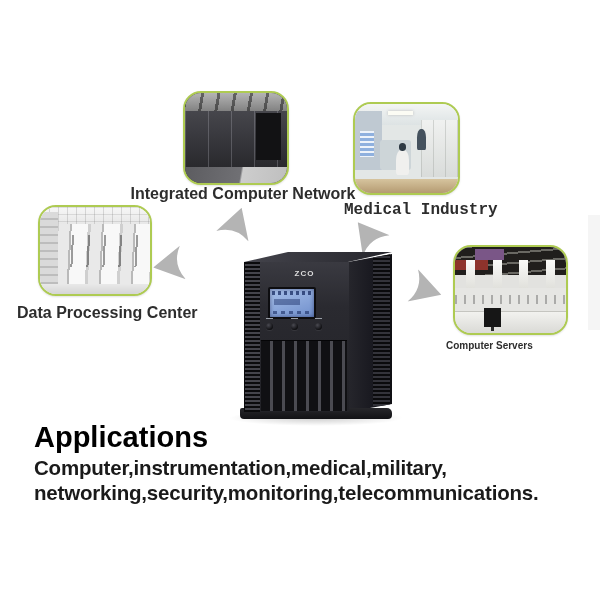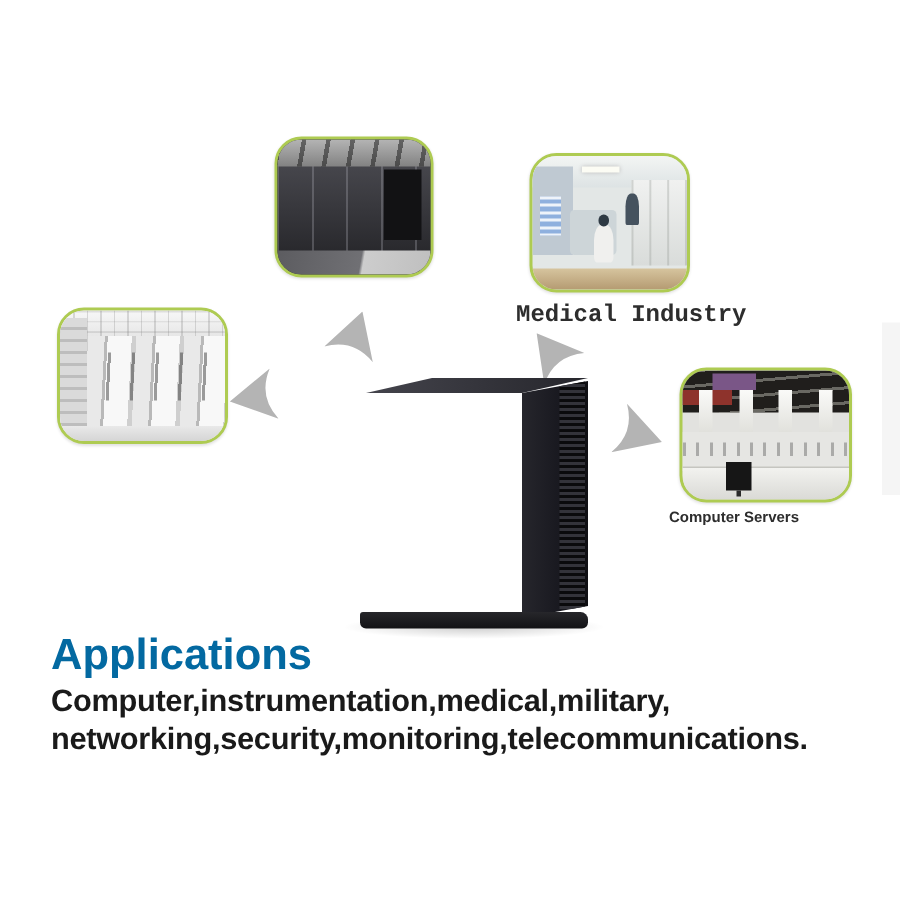--- a/index.html
+++ b/index.html
@@ -125,21 +125,21 @@
   .grille{position:absolute;left:16px;top:78px;width:86px;height:70px;
     border-top:1px solid #050507;
     background:repeating-linear-gradient(90deg,#101013 0 9px,#4b4b52 9px 12px);}
   .ups-base{position:absolute;left:2px;top:156px;width:152px;height:11px;
     background:linear-gradient(180deg,#27272b,#121215);border-radius:2px 5px 4px 4px;}
 
   
   .edge-band{left:588px;top:215px;width:12px;height:115px;background:rgba(0,0,0,0.04);}
 
   
-  .apps-heading{position:absolute;left:34px;top:421px;font-size:29px;font-weight:bold;color:#0369a1;}
+  .apps-heading{position:absolute;left:34px;top:421px;font-size:29px;font-weight:bold;color:#000000;}
   .apps-line{position:absolute;left:34px;font-size:20.5px;font-weight:bold;color:#1a1a1a;
     letter-spacing:-0.2px;white-space:nowrap;}
   .apps-l1{top:456px;}
   .apps-l2{top:481px;}
 </style>
 </head>
 <body>
 
 <div style="position:absolute;inset:0;">
 
@@ -175,21 +175,23 @@
     <div class="red"></div>
     <div class="pil pi1"></div>
     <div class="pil pi2"></div>
     <div class="pil pi3"></div>
     <div class="pil pi4"></div>
     <div class="mid"></div>
     <div class="desk"></div>
     <div class="mon"></div>
   </div>
 
+  <div class="lbl lbl-net">Integrated Computer Network</div>
   <div class="lbl lbl-med">Medical Industry</div>
+  <div class="lbl lbl-dc">Data Processing Center</div>
   <div class="lbl lbl-srv">Computer Servers</div>
 
   <svg class="arrow a-net" viewBox="0 0 34 30">
     <path d="M17 0 L34 30 Q17 19 0 30 Z" fill="#b4b4b4"></path>
   </svg>
   <svg class="arrow a-dc" viewBox="0 0 34 30">
     <path d="M17 0 L34 30 Q17 19 0 30 Z" fill="#b4b4b4"></path>
   </svg>
   <svg class="arrow a-med" viewBox="0 0 34 30">
     <path d="M17 0 L34 30 Q17 19 0 30 Z" fill="#b4b4b4"></path>
@@ -198,20 +200,35 @@
     <path d="M17 0 L34 30 Q17 19 0 30 Z" fill="#b4b4b4"></path>
   </svg>
 
   <div class="ups">
     <div class="ups-shadow"></div>
     <div class="ups-side">
       <div class="side-vent"></div>
     </div>
     <div class="ups-top"></div>
     <div class="ups-base"></div>
+    <div class="ups-front">
+      <div class="front-vent"></div>
+      <div class="ups-logo">ZCO</div>
+      <div class="lcd">
+        <div class="seg-top"></div>
+        <div class="seg-mid"></div>
+        <div class="seg-bot"></div>
+      </div>
+      <div class="btn-row">
+        <div class="btn"></div>
+        <div class="btn"></div>
+        <div class="btn"></div>
+      </div>
+      <div class="grille"></div>
+    </div>
   </div>
 
   <div class="abs edge-band"></div>
 
   <div class="apps-heading">Applications</div>
   <div class="apps-line apps-l2">networking,security,monitoring,telecommunications.</div>
   <div class="apps-line apps-l1">Computer,instrumentation,medical,military,</div>
 
 </div>
 

